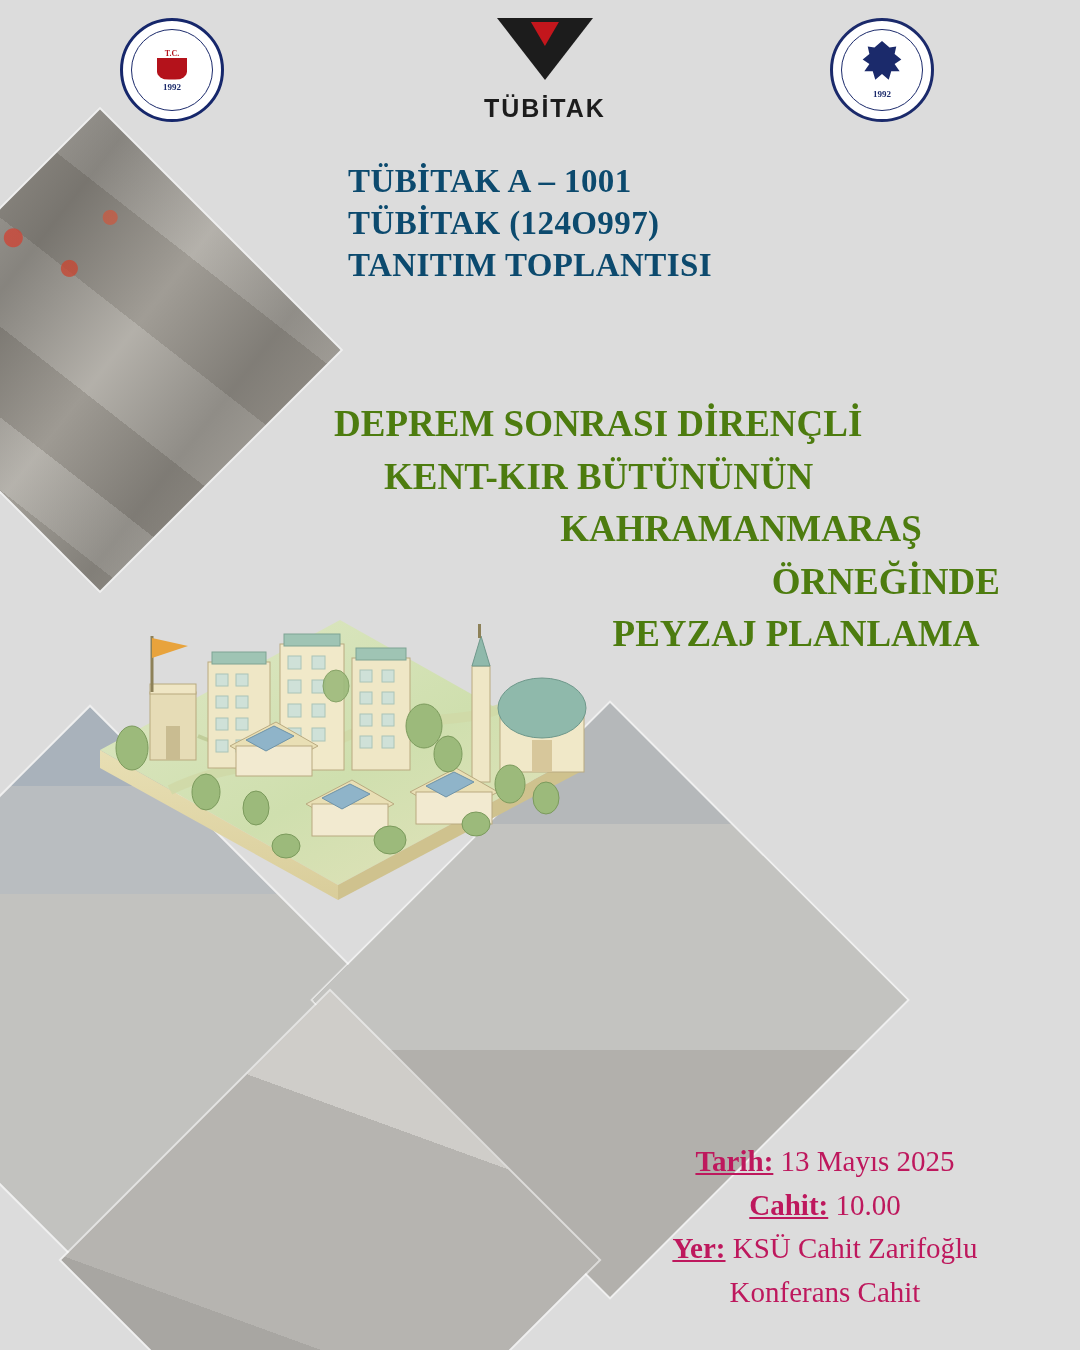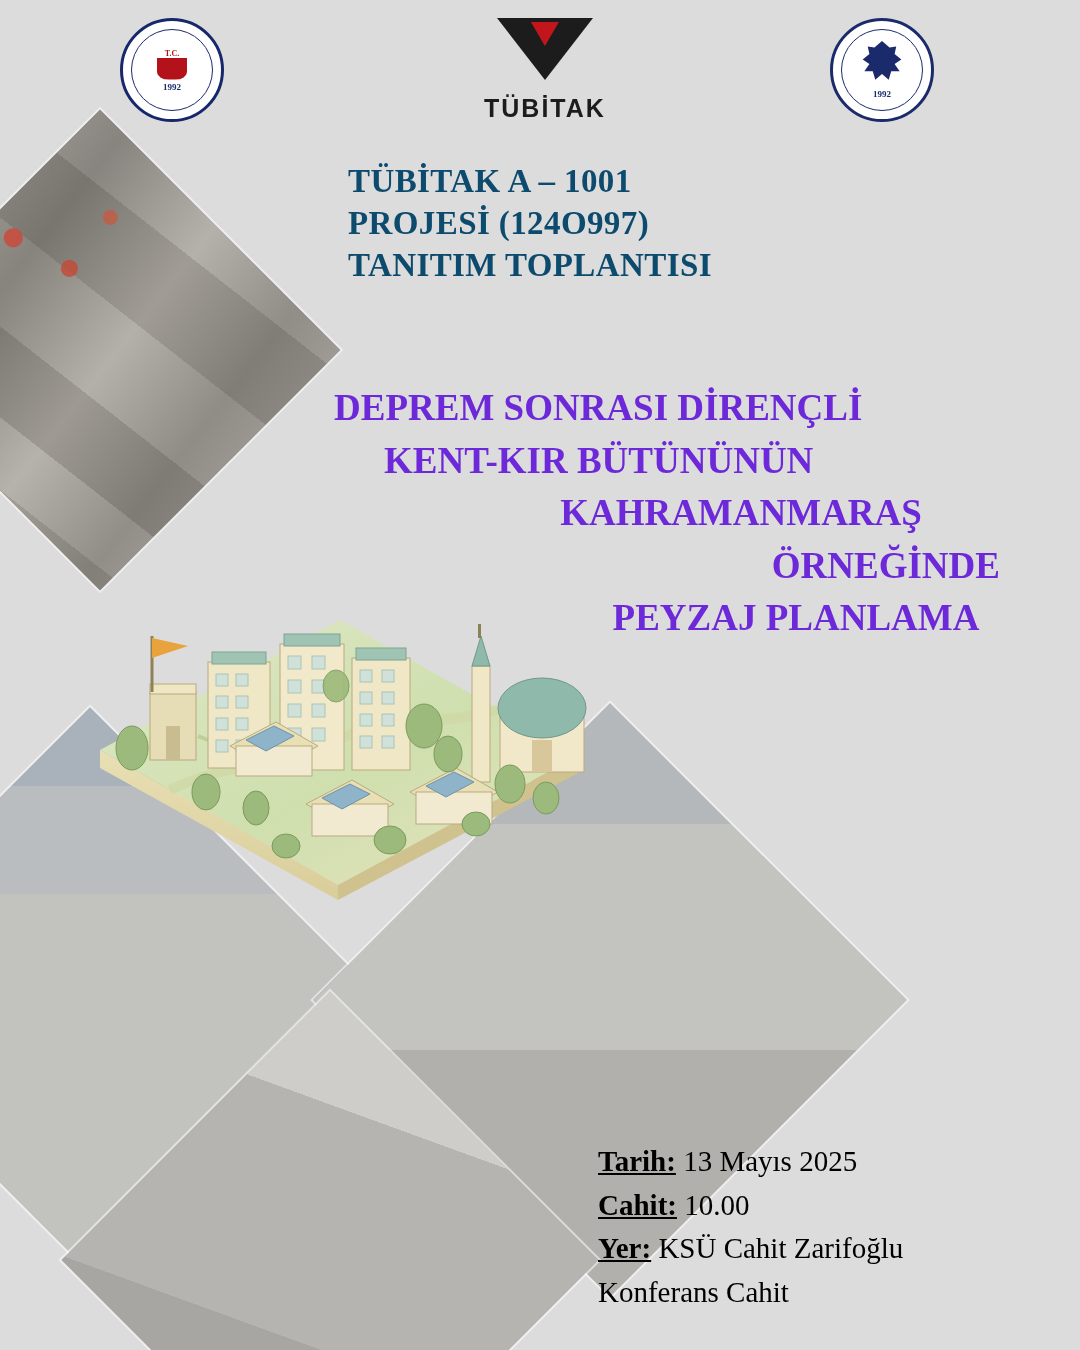--- a/index.html
+++ b/index.html
@@ -195,43 +195,43 @@
     font-size: 33px;
     line-height: 1.28;
     letter-spacing: .4px;
     z-index: 30;
   }
   .heading div { white-space: nowrap; }
 
   .title {
     position: absolute;
     left: 300px;
-    top: 382px;
+    top: 398px;
     width: 700px;
-    color: #6d28d9;
+    color: #4d7c0f;
     font-weight: bold;
     font-size: 37px;
     line-height: 1.42;
     text-align: center;
     z-index: 30;
   }
   .title .l1 { text-align: left; padding-left: 34px; }
   .title .l2 { text-align: left; padding-left: 84px; }
   .title .l3 { text-align: left; padding-left: 134px; }
   .title .l4 { text-align: center; padding-left: 182px; }
   .title .l5 { text-align: right; padding-left: 236px; }
   .title .l6 { text-align: center; padding-left: 292px; }
 
   .details {
     position: absolute;
-    right: 62px;
+    right: 45px;
     bottom: 36px;
     width: 420px;
-    text-align: left;
-    color: #000000;
+    text-align: center;
+    color: #be185d;
     font-size: 29px;
     line-height: 1.5;
     font-weight: bold;
     z-index: 30;
   }
   .details .lbl {
     text-decoration: underline;
   }
   .details .val { font-weight: normal; }
 </style>
@@ -282,21 +282,21 @@
           <div class="leaf"></div>
           <div class="seal-year">1992</div>
         </div>
       </div>
     </div>
 
   </div>
 
   <div class="heading">
     <div>TÜBİTAK A – 1001</div>
-    <div>PROJESİ (124O997)</div>
+    <div>TÜBİTAK (124O997)</div>
     <div>TANITIM TOPLANTISI</div>
   </div>
 
   <div class="title">
     <div class="l1">DEPREM SONRASI DİRENÇLİ</div>
     <div class="l2">KENT-KIR BÜTÜNÜNÜN</div>
     <div class="l4">KAHRAMANMARAŞ</div>
     <div class="l5">ÖRNEĞİNDE</div>
     <div class="l6">PEYZAJ PLANLAMA</div>
   </div>

